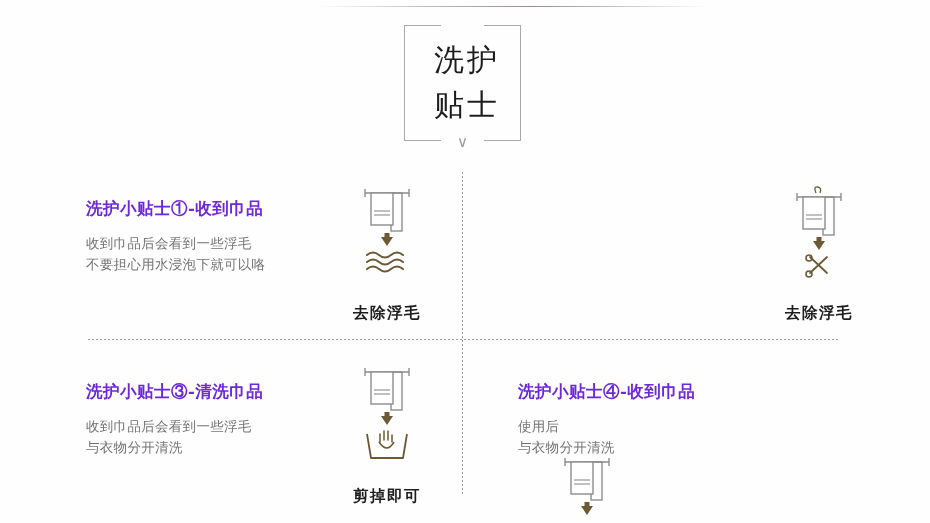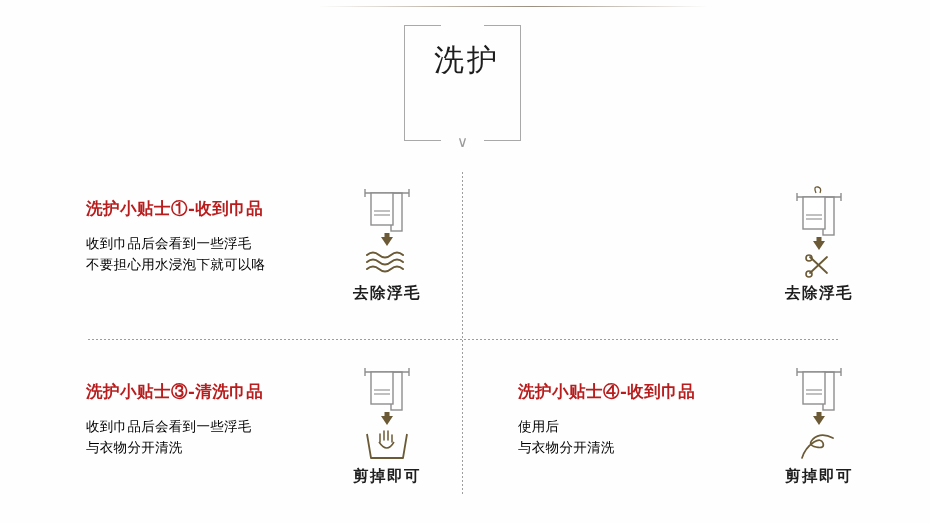--- a/index.html
+++ b/index.html
@@ -116,50 +116,51 @@
   .quad {
     position: absolute;
     width: 374px;
     height: 140px;
     display: flex;
     align-items: flex-start;
   }
   .q1 { left: 86px;  top: 185px; }
   .q2 { left: 518px; top: 185px; }
   .q3 { left: 86px;  top: 368px; }
-  .q4 { left: 518px; top: 368px; }
+  .q4 { left: 518px; top: 368px; flex-direction: column; }
 
   .q-text {
     width: 232px;
     padding-top: 13px;
   }
   .q-heading {
     font-size: 16.5px;
     font-weight: bold;
-    color: #b91c1c;
+    color: #6d28d9;
     letter-spacing: 0.5px;
     margin-bottom: 13px;
     white-space: nowrap;
     font-family: "DejaVu Serif", "Liberation Serif", serif;
   }
   .q-body {
     font-size: 13.5px;
-    color: #000000;
+    color: #737373;
     line-height: 21px;
     letter-spacing: 0.3px;
     white-space: pre-line;
     font-family: "DejaVu Serif", "Liberation Serif", serif;
   }
 
   .q-icon-col {
     width: 126px;
     margin-left: 6px;
     display: flex;
     flex-direction: column;
     align-items: center;
+    gap: 20px;
   }
   .q-icon-art {
     height: 96px;
     display: flex;
     align-items: flex-start;
     justify-content: center;
   }
   .q-icon-label {
     font-size: 15.5px;
     font-weight: bold;
@@ -177,21 +178,21 @@
   <div class="top-hairline"></div>
 
   <div class="title-block">
     <div class="title-frame-corner tf-tl"></div>
     <div class="title-frame-corner tf-tr"></div>
     <div class="title-frame-corner tf-bl"></div>
     <div class="title-frame-corner tf-br"></div>
     <div class="title-side-v tsv-l"></div>
     <div class="title-side-v tsv-r"></div>
 
-    <div class="title-text"><span>洗护</span><br></div>
+    <div class="title-text"><span>洗护</span><br><span>贴士</span></div>
 
     <div class="title-chevron">∨</div>
   </div>
 
   <div class="divider-h"></div>
   <div class="divider-v"></div>
 
   <div class="quad q1">
     <div class="q-text">
       <div class="q-heading">洗护小贴士①-收到巾品</div>

